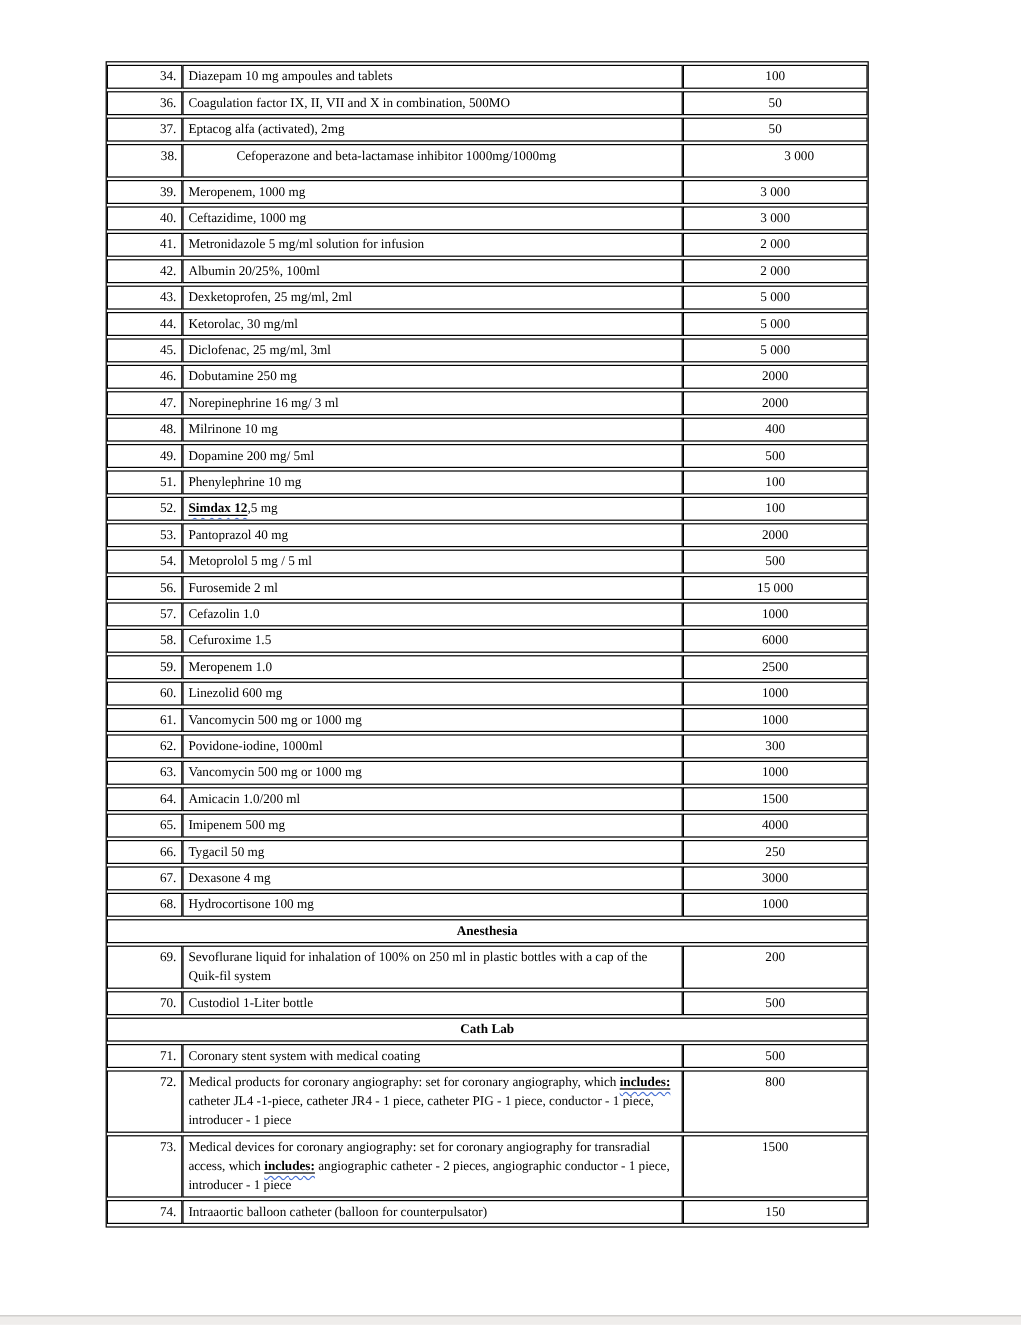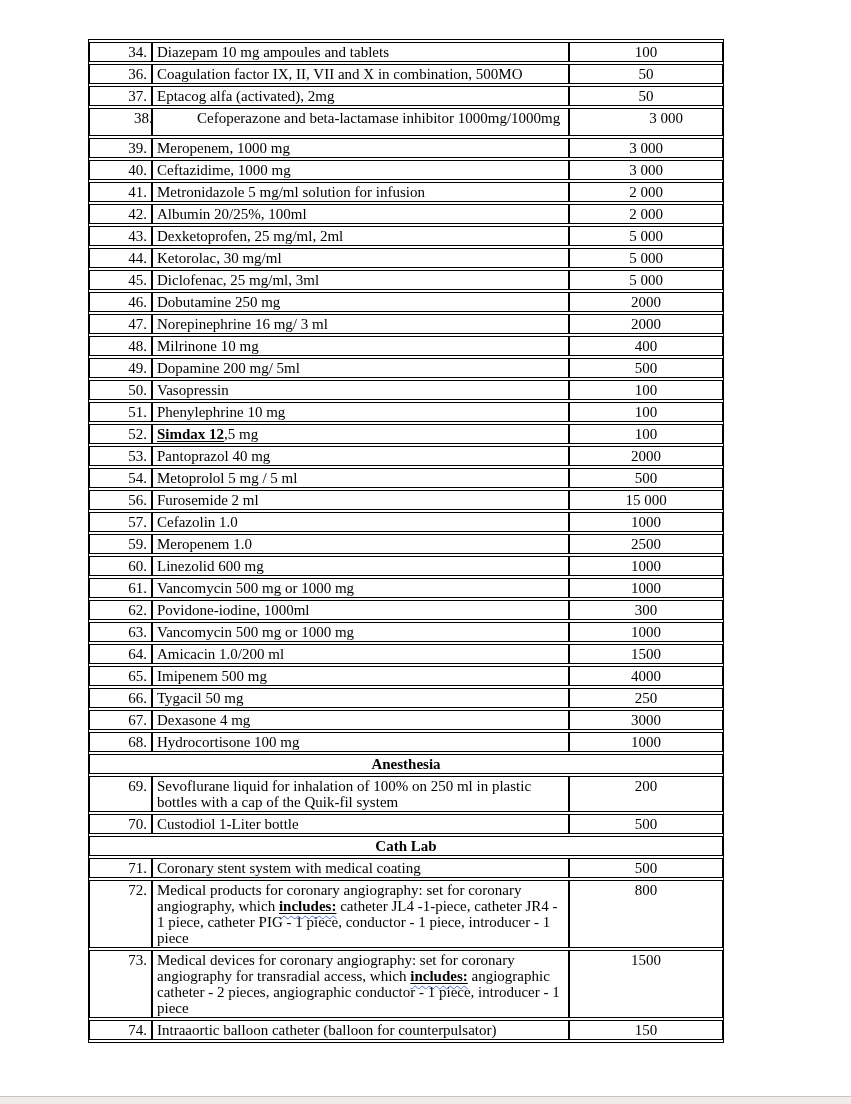--- a/index.html
+++ b/index.html
@@ -11,27 +11,27 @@
     height: 1104px;
     background: #ffffff;
     position: relative;
     overflow: hidden;
     font-family: "Liberation Serif", serif;
     color: #000000;
   }
   table.doc-table {
     position: absolute;
     left: 88px;
-    top: 39px;
+    top: 51px;
     width: 634px;
     table-layout: fixed;
     border-collapse: separate;
     border-spacing: 0 2px;
     border: 1px solid #000000;
-    font-size: 15px;
+    font-size: 11px;
     line-height: 16px;
   }
   table.doc-table td {
     border: 1px solid #000000;
     vertical-align: top;
     padding: 1px 4px 1px 4px;
     overflow: hidden;
   }
   td.num-cell {
     text-align: right;
@@ -156,25 +156,20 @@
         <td class="num-cell">48.</td>
         <td class="name-cell">Milrinone 10 mg</td>
         <td class="qty-cell">400</td>
       </tr>
       <tr>
         <td class="num-cell">49.</td>
         <td class="name-cell">Dopamine 200 mg/ 5ml</td>
         <td class="qty-cell">500</td>
       </tr>
       <tr>
-        <td class="num-cell">50.</td>
-        <td class="name-cell">Vasopressin</td>
-        <td class="qty-cell">100</td>
-      </tr>
-      <tr>
         <td class="num-cell">51.</td>
         <td class="name-cell">Phenylephrine 10 mg</td>
         <td class="qty-cell">100</td>
       </tr>
       <tr>
         <td class="num-cell">52.</td>
         <td class="name-cell"><span class="wavy"><span class="uline">Simdax 12</span></span>,5 mg</td>
         <td class="qty-cell">100</td>
       </tr>
       <tr>
@@ -189,20 +184,25 @@
       </tr>
       <tr>
         <td class="num-cell">56.</td>
         <td class="name-cell">Furosemide 2 ml</td>
         <td class="qty-cell">15 000</td>
       </tr>
       <tr>
         <td class="num-cell">57.</td>
         <td class="name-cell">Cefazolin 1.0</td>
         <td class="qty-cell">1000</td>
+      </tr>
+      <tr>
+        <td class="num-cell">58.</td>
+        <td class="name-cell">Cefuroxime 1.5</td>
+        <td class="qty-cell">6000</td>
       </tr>
       <tr>
         <td class="num-cell">59.</td>
         <td class="name-cell">Meropenem 1.0</td>
         <td class="qty-cell">2500</td>
       </tr>
       <tr>
         <td class="num-cell">60.</td>
         <td class="name-cell">Linezolid 600 mg</td>
         <td class="qty-cell">1000</td>

